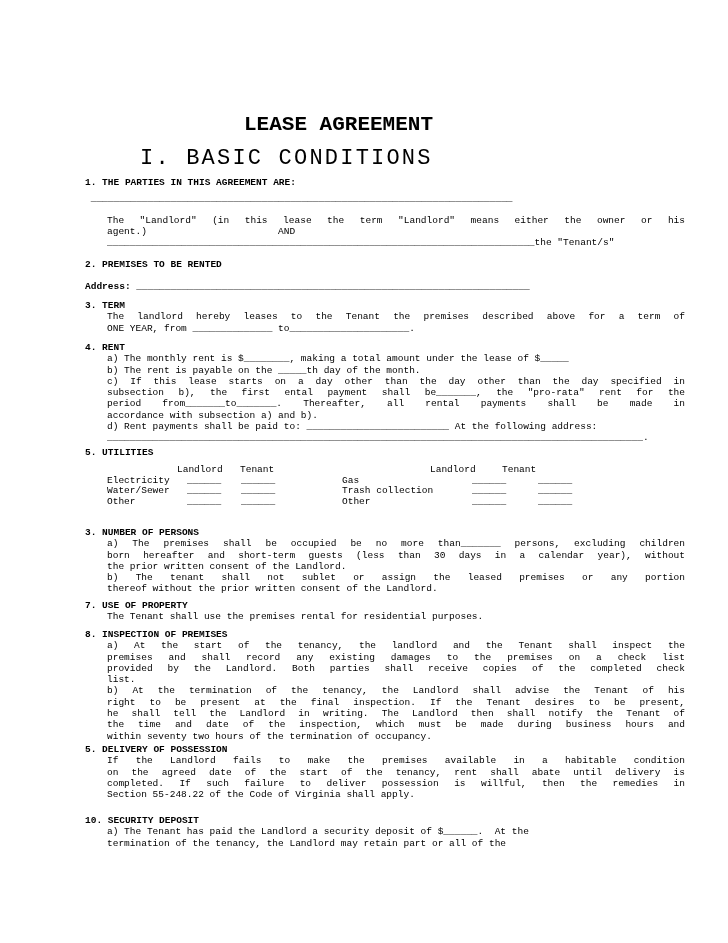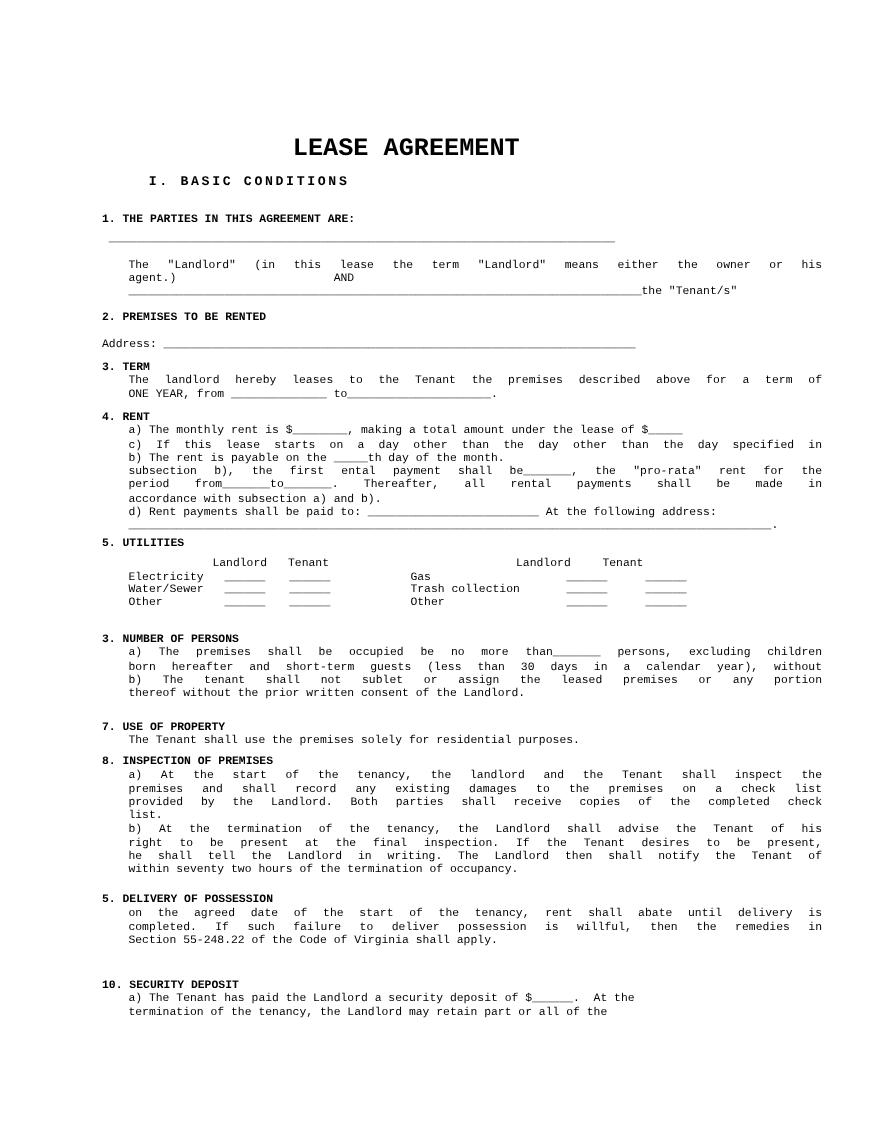--- a/index.html
+++ b/index.html
@@ -3,34 +3,34 @@
 <meta charset="utf-8">
 <style>
   html,body { margin:0; padding:0; background:#ffffff; }
   body {
     width:728px; height:943px; position:relative; overflow:hidden;
     font-family:"Liberation Mono","DejaVu Sans Mono",monospace;
     color:#000000; -webkit-font-smoothing:antialiased;
   }
   .page { position:relative; width:728px; height:943px; background:#ffffff; }
   .doc-title   { position:absolute; top:113px; left:244px; font-size:21px; font-weight:bold; white-space:pre; }
-  .doc-subtitle{ position:absolute; top:146px; left:124px; font-size:11px; font-weight:bold; letter-spacing:2.2px; white-space:pre; }
+  .doc-subtitle{ position:absolute; top:146px; left:140px; font-size:22px; font-weight:normal; letter-spacing:2.2px; white-space:pre; }
   .sec { position:absolute; left:85px; width:600px; font-size:9.5px; line-height:11.3px; }
   #sec0{top:177px} #sec1{top:259px} #sec2{top:300px} #sec3{top:342px} #sec4{top:447px}
   #sec5{top:527px} #sec6{top:600px} #sec7{top:629px} #sec8{top:744px} #sec9{top:815px}
   .sec-heading { font-weight:bold; white-space:pre; }
   .line { margin-left:22px; white-space:pre-wrap; }
   .line.flush { margin-left:0; }
   .line.pre { white-space:pre; }
   .line.justify { white-space:normal; text-align:justify; text-align-last:justify; }
   .italic { font-style:italic; }
   
   #sec0 > .line:nth-child(2){ margin-top:5px; }
   #sec0 > .line:nth-child(3){ margin-top:10px; }
-  #sec1 > .line:nth-child(2){ margin-top:11px; }
+  #sec1 > .line:nth-child(2){ margin-top:11px;font-weight:bold; }
   .util { position:relative; height:45px; margin-left:22px; margin-top:6px;text-align:right; }
   .util span { position:absolute; white-space:pre; }
 </style>
 </head>
 <body>
 
 <div class="page">
   <div class="doc-title">LEASE AGREEMENT</div>
   <div class="doc-subtitle">I. BASIC CONDITIONS</div>
   <section class="sec" id="sec0">
@@ -45,22 +45,22 @@
       <div class="line pre flush">Address: _____________________________________________________________________</div>
     </section>
   <section class="sec" id="sec2">
       <div class="sec-heading">3. TERM</div>
       <div class="line justify">The landlord hereby leases to the Tenant the premises described above for a term of</div>
       <div class="line pre">ONE YEAR, from ______________ to_____________________.</div>
     </section>
   <section class="sec" id="sec3">
       <div class="sec-heading">4. RENT</div>
       <div class="line">a) The monthly rent is $________, making a total amount under the lease of $_____</div>
+      <div class="line">b) The rent is payable on the _____th day of the month.</div>
       <div class="line justify">c) If this lease starts on a day other than the day other than the day specified in</div>
-      <div class="line">b) The rent is payable on the _____th day of the month.</div>
       <div class="line justify">subsection b), the first ental payment shall be_______, the "pro-rata" rent for the</div>
       <div class="line justify">period from_______to_______.  Thereafter, all rental payments shall be made in</div>
       <div class="line">accordance with subsection a) and b).</div>
       <div class="line">d) Rent payments shall be paid to: _________________________ At the following address:</div>
       <div class="line pre">______________________________________________________________________________________________.</div>
     </section>
   <section class="sec" id="sec4">
       <div class="sec-heading">5. UTILITIES</div>
       <div class="util">
         <span style="left: 70px; top: 0px;">Landlord</span>
@@ -84,40 +84,43 @@
         <span style="left: 431px; top: 21px;">______</span>
         <span style="left: 235px; top: 31.5px;">Other</span>
         <span style="left: 365px; top: 31.5px;">______</span>
         <span style="left: 431px; top: 31.5px;">______</span>
       </div>
     </section>
   <section class="sec" id="sec5">
       <div class="sec-heading">3. NUMBER OF PERSONS</div>
       <div class="line justify">a) The premises shall be occupied be no more than_______ persons, excluding children</div>
       <div class="line justify">born hereafter and short-term guests (less than 30 days in a calendar year), without</div>
+      <div class="line">the prior written consent of the Landlord.</div>
       <div class="line justify">b) The tenant shall not sublet or assign the leased premises or any portion</div>
       <div class="line">thereof without the prior written consent of the Landlord.</div>
     </section>
   <section class="sec" id="sec6">
       <div class="sec-heading">7. USE OF PROPERTY</div>
-      <div class="line">The Tenant shall use the premises solely for residential purposes.</div>
+      <div class="line">The Tenant shall use the premises rental for residential purposes.</div>
     </section>
   <section class="sec" id="sec7">
       <div class="sec-heading">8. INSPECTION OF PREMISES</div>
       <div class="line justify">a) At the start of the tenancy, the landlord and the Tenant shall inspect the</div>
       <div class="line justify">premises and shall record any existing damages to the premises on a check list</div>
       <div class="line justify">provided by the Landlord. Both parties shall receive copies of the completed check</div>
       <div class="line">list.</div>
       <div class="line justify">b) At the termination of the tenancy, the Landlord shall advise the Tenant of his</div>
       <div class="line justify">right to be present at the final inspection.  If the Tenant desires to be present,</div>
       <div class="line justify">he shall tell the Landlord in writing. The Landlord then shall notify the Tenant of</div>
+      <div class="line justify">the time and date of the inspection, which must be made during business hours and</div>
       <div class="line">within seventy two hours of the termination of occupancy.</div>
     </section>
   <section class="sec" id="sec8">
       <div class="sec-heading">5. DELIVERY OF POSSESSION</div>
+      <div class="line justify">If the Landlord fails to make the premises available in a habitable condition</div>
       <div class="line justify">on the agreed date of the start of the tenancy, rent shall abate until delivery is</div>
       <div class="line justify">completed.  If such failure to deliver possession is willful, then  the remedies in</div>
       <div class="line">Section 55-248.22 of the Code of Virginia shall apply.</div>
     </section>
   <section class="sec" id="sec9">
       <div class="sec-heading">10. SECURITY DEPOSIT</div>
       <div class="line">a) The Tenant has paid the Landlord a security deposit of $______.  At the</div>
       <div class="line">termination of the tenancy, the Landlord may retain part or all of the</div>
     </section>
 </div>

